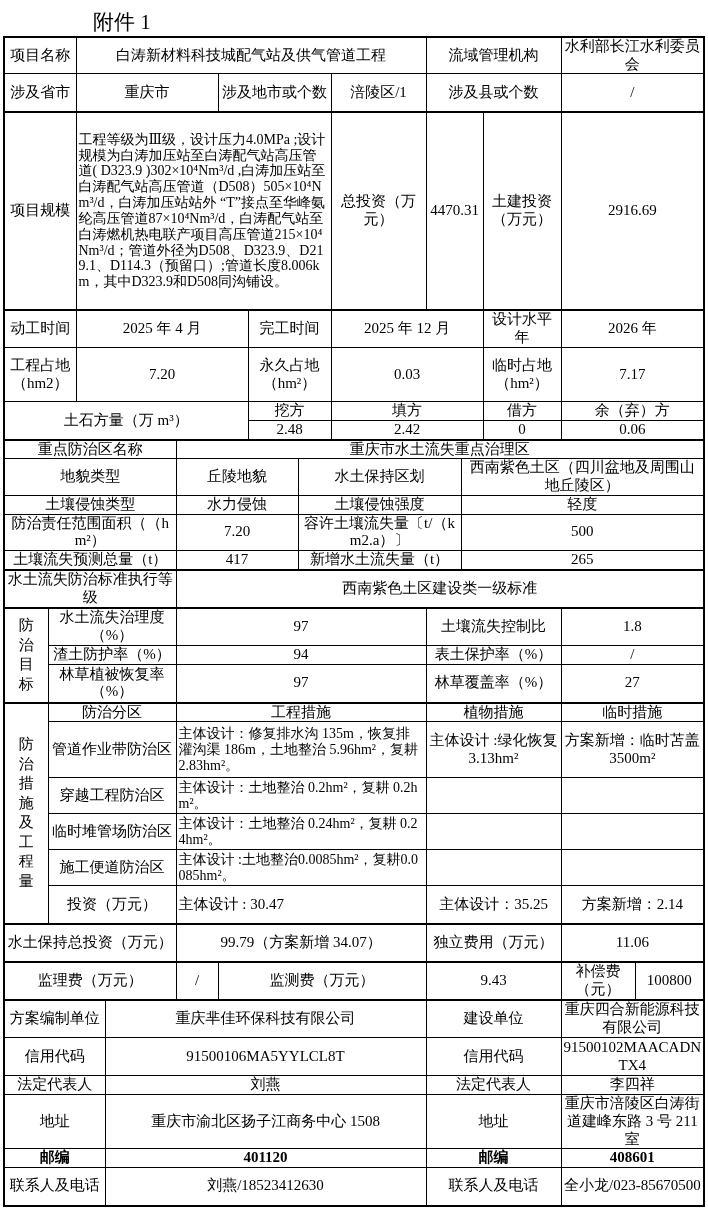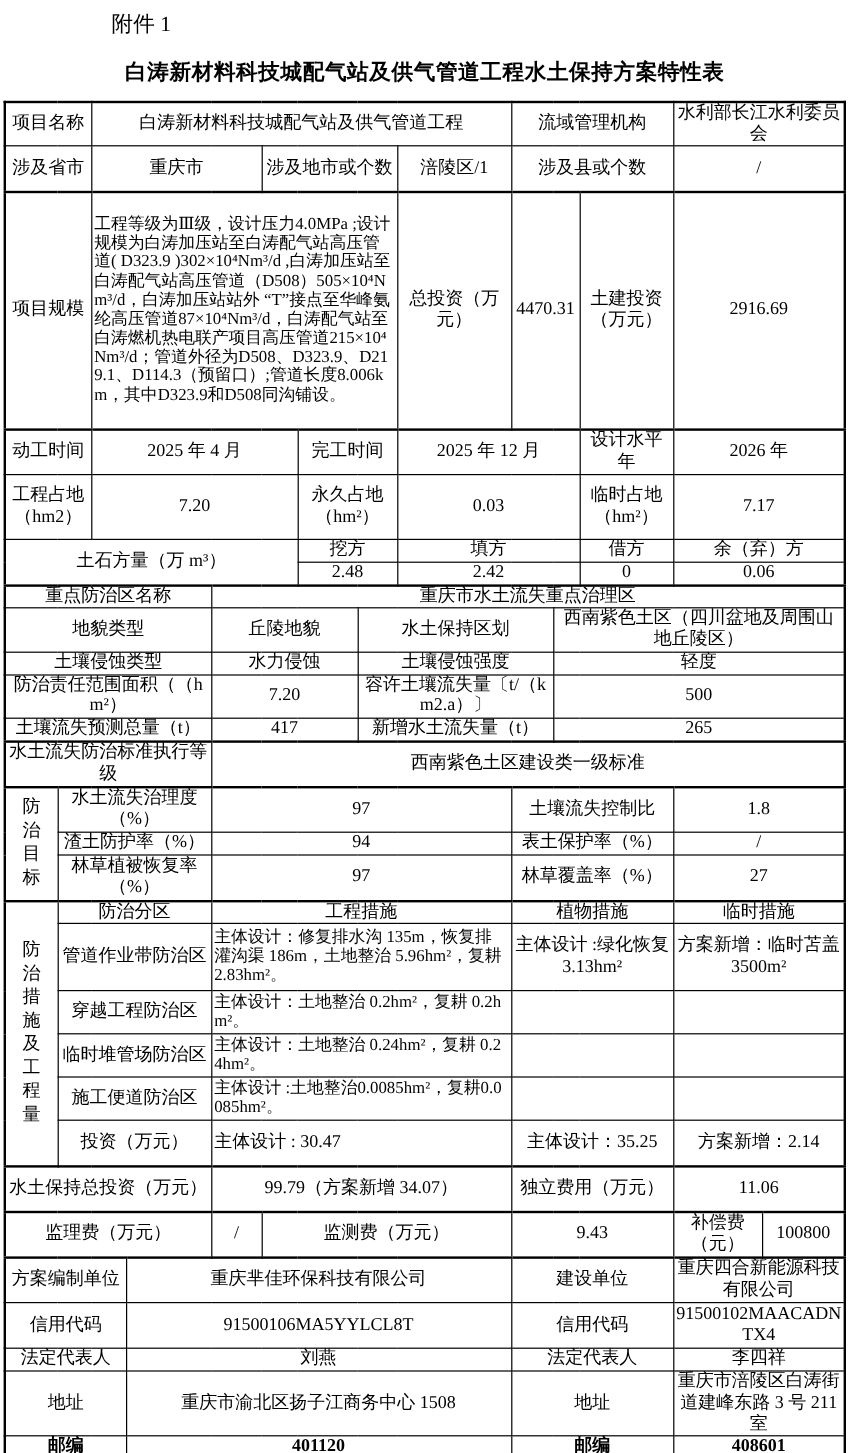--- a/index.html
+++ b/index.html
@@ -1,31 +1,30 @@
 <!DOCTYPE html>
 <html><head>
 <meta charset="utf-8">
 <style>
   html,body{margin:0;padding:0;background:#fff;color:#000;}
   body{width:708px;font-family:"Liberation Serif","DejaVu Serif",serif;}
-  .attachment{margin:8px 0 0 64px;font-size:18px;padding-left:29px;}
+  .attachment{margin:8px 0 0 64px;font-size:21px;padding-left:29px;}
   .title{width:708px;text-align:center;font-weight:bold;font-size:18px;margin:16px 0 12px 0;letter-spacing:0.5px;}
   table{border-collapse:collapse;table-layout:fixed;width:700px;margin-left:3px;border:2px solid #000;}
   td{border:1px solid #000;text-align:center;vertical-align:middle;font-size:15px;line-height:1.18;padding:0 2px;word-break:break-all;overflow-wrap:anywhere;}
   td.left{text-align:left;}
   td.sm{font-size:14px;line-height:1.13;}
   td.vert{white-space:pre-line;line-height:1.3;padding:0;}
   tr.thick td{border-top-width:2px;}
 </style>
 </head>
 <body>
 
 <div>
   <div class="attachment">附件 1</div>
-  <div class="title">白涛新材料科技城配气站及供气管道工程水土保持方案特性表</div>
   <table>
     <colgroup>
         <col style="width: 44px;">
         <col style="width: 28px;">
         <col style="width: 29px;">
         <col style="width: 71px;">
         <col style="width: 42px;">
         <col style="width: 30px;">
         <col style="width: 50px;">
         <col style="width: 33px;">

